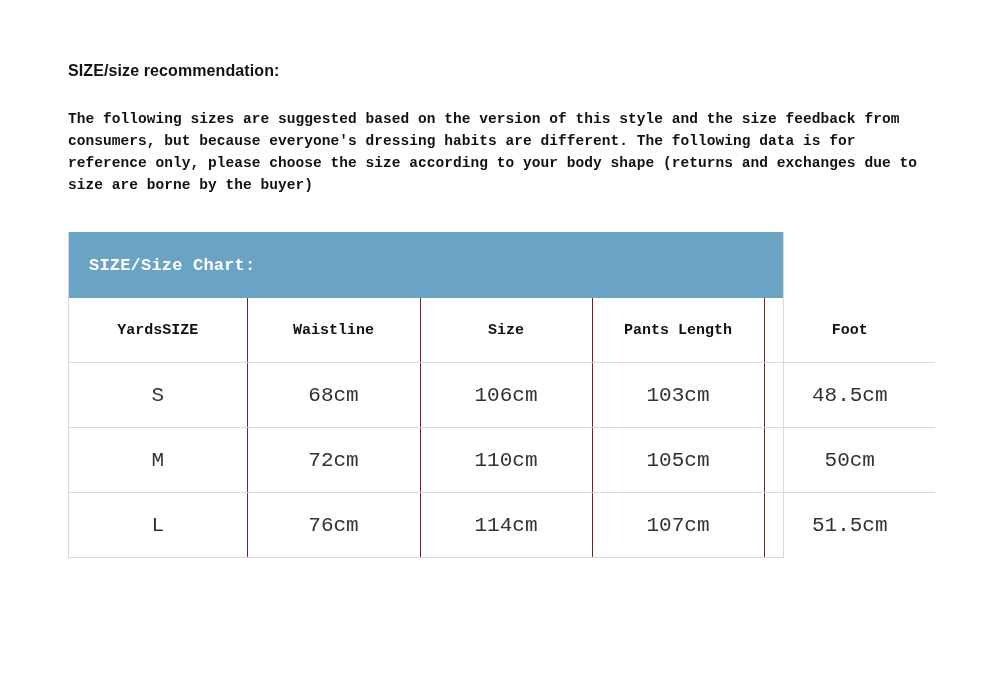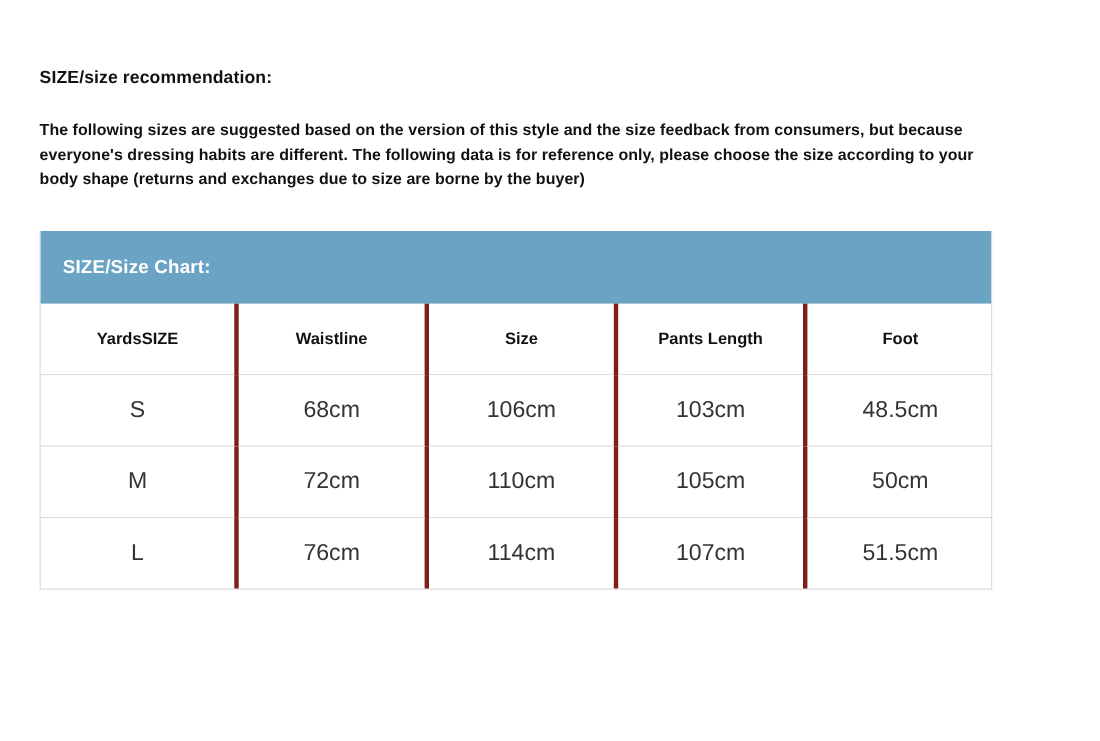--- a/index.html
+++ b/index.html
@@ -9,64 +9,66 @@
   }
   body {
     width: 1000px;
     height: 674px;
     font-family: "Liberation Sans", sans-serif;
     color: #1a1a1a;
     position: relative;
     overflow: hidden;
   }
   .page {
-    padding: 62px 66px 0 36px;
+    padding: 62px 66px 0 68px;
     box-sizing: border-box;
   }
   .heading {
     font-size: 16px;
     font-weight: bold;
     color: #111111;
     letter-spacing: 0.1px;
     margin: 0 0 28px 0;
   }
   .intro {
     font-size: 14.5px;
     font-weight: bold;
     color: #111111;
     line-height: 1.52;
     margin: 0 0 36px 0;
     max-width: 850px;
     letter-spacing: 0.05px;
+    font-family: Liberation Mono, monospace;
   }
   .table-wrap {
-    width: 866px;
+    width: 716px;
     border: 1px solid #d9d9d9;
     border-top: none;
     box-sizing: border-box;
+    font-family: Liberation Mono, monospace;
   }
   .table-title {
     background: #6ba3c4;
     color: #ffffff;
     font-size: 17px;
     font-weight: bold;
     padding: 22px 0 22px 20px;
     box-sizing: border-box;
     height: 66px;
     display: flex;
     align-items: center;
     letter-spacing: 0.2px;
   }
   table {
     border-collapse: collapse;
     width: 100%;
     table-layout: fixed;
   }
   th, td {
-    border-right: 4px solid #7f1d1d;
+    border-right: 1px solid #7f1d1d;
     border-bottom: 1px solid #dcdcdc;
     text-align: center;
     color: #2b2b2b;
   }
   th:last-child, td:last-child {
     border-right: none;
     margin-top: 34px;
   }
   tr:last-child td {
     border-bottom: none;

